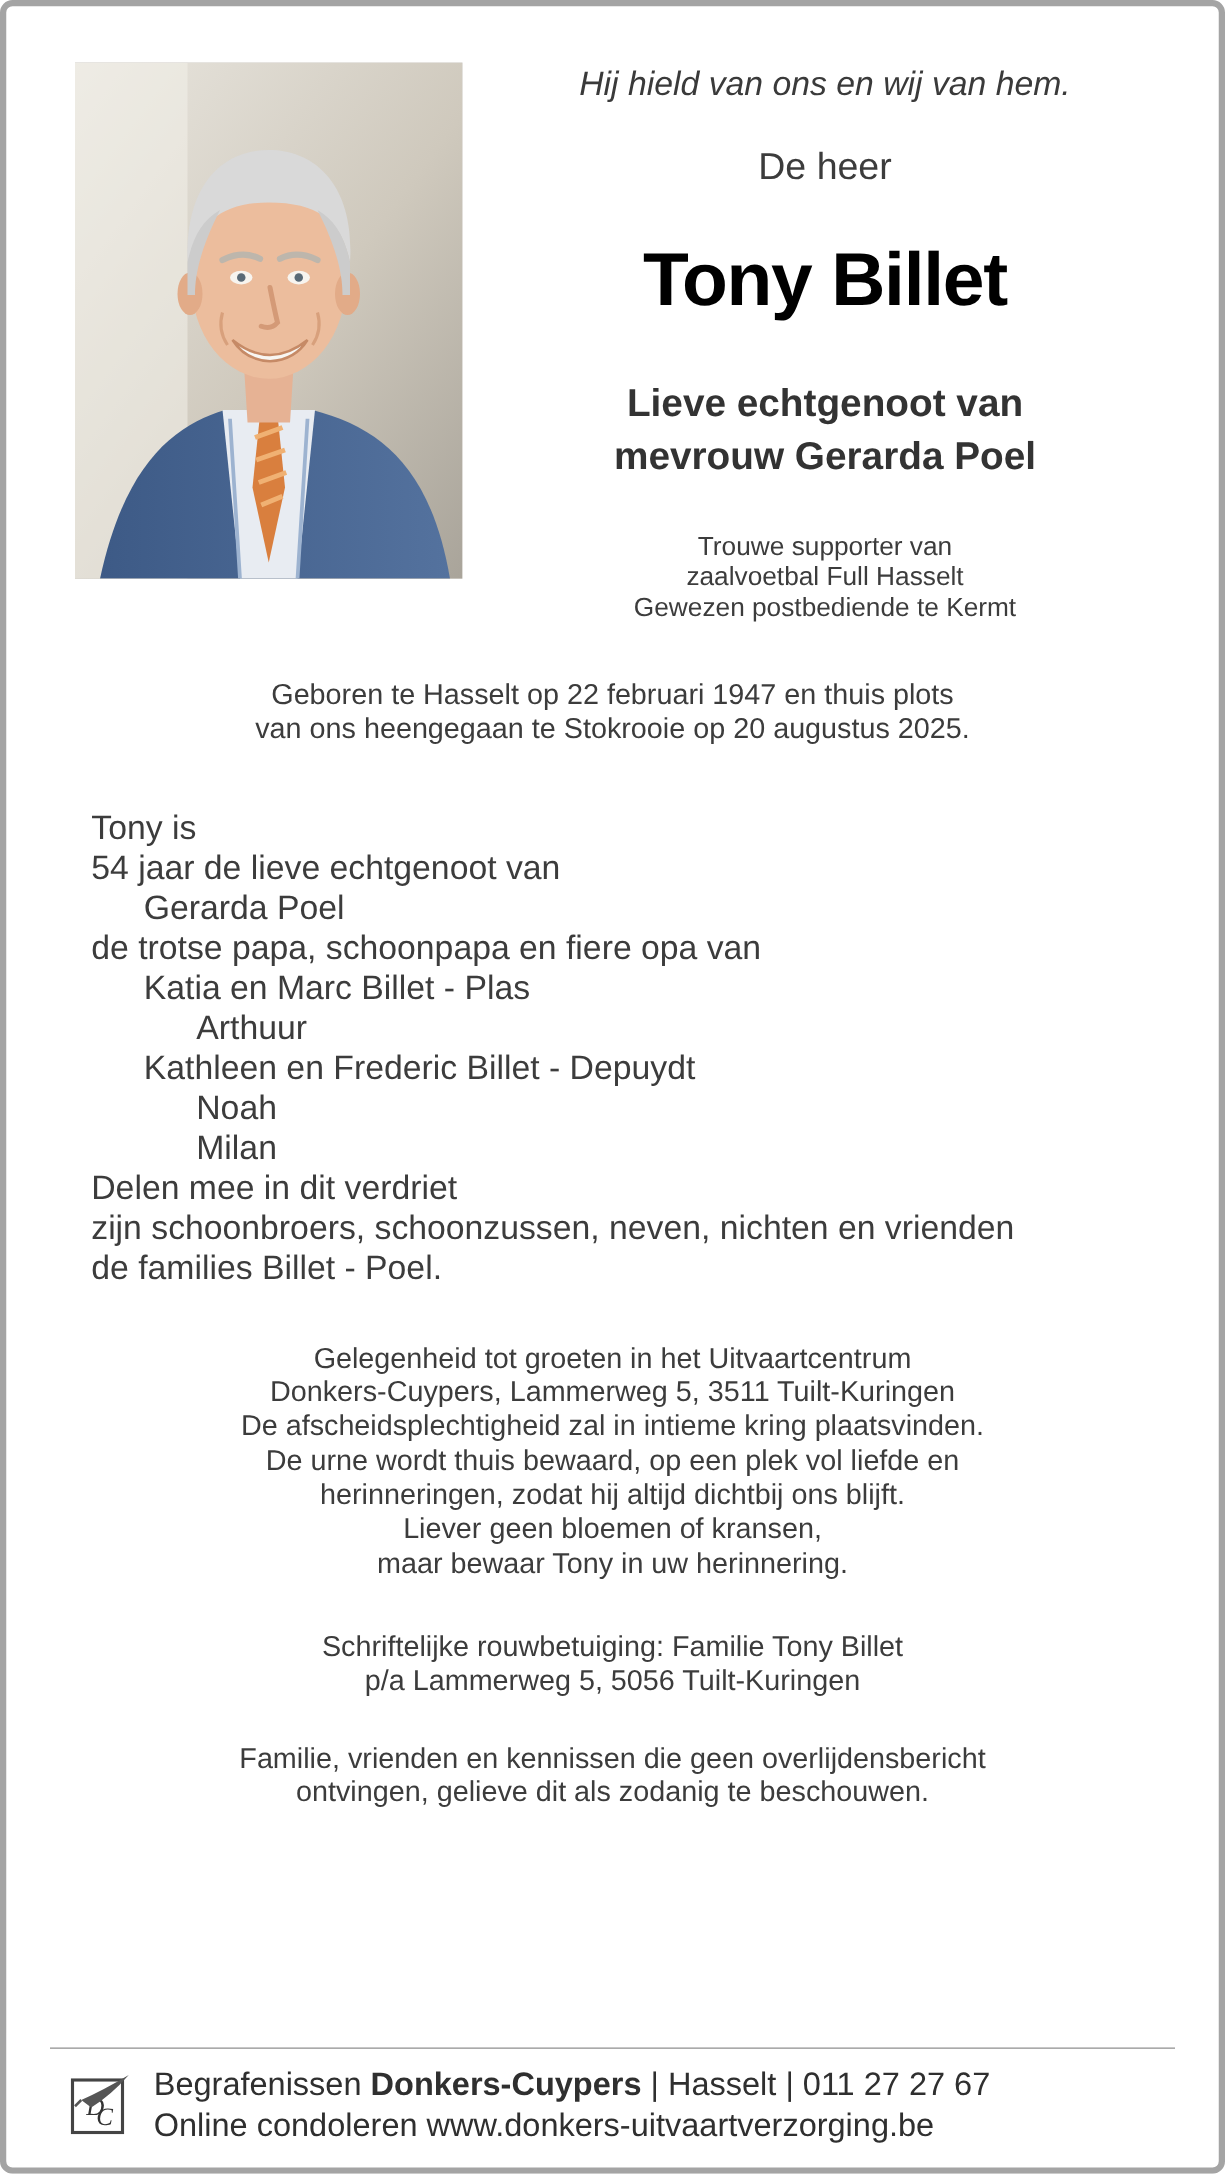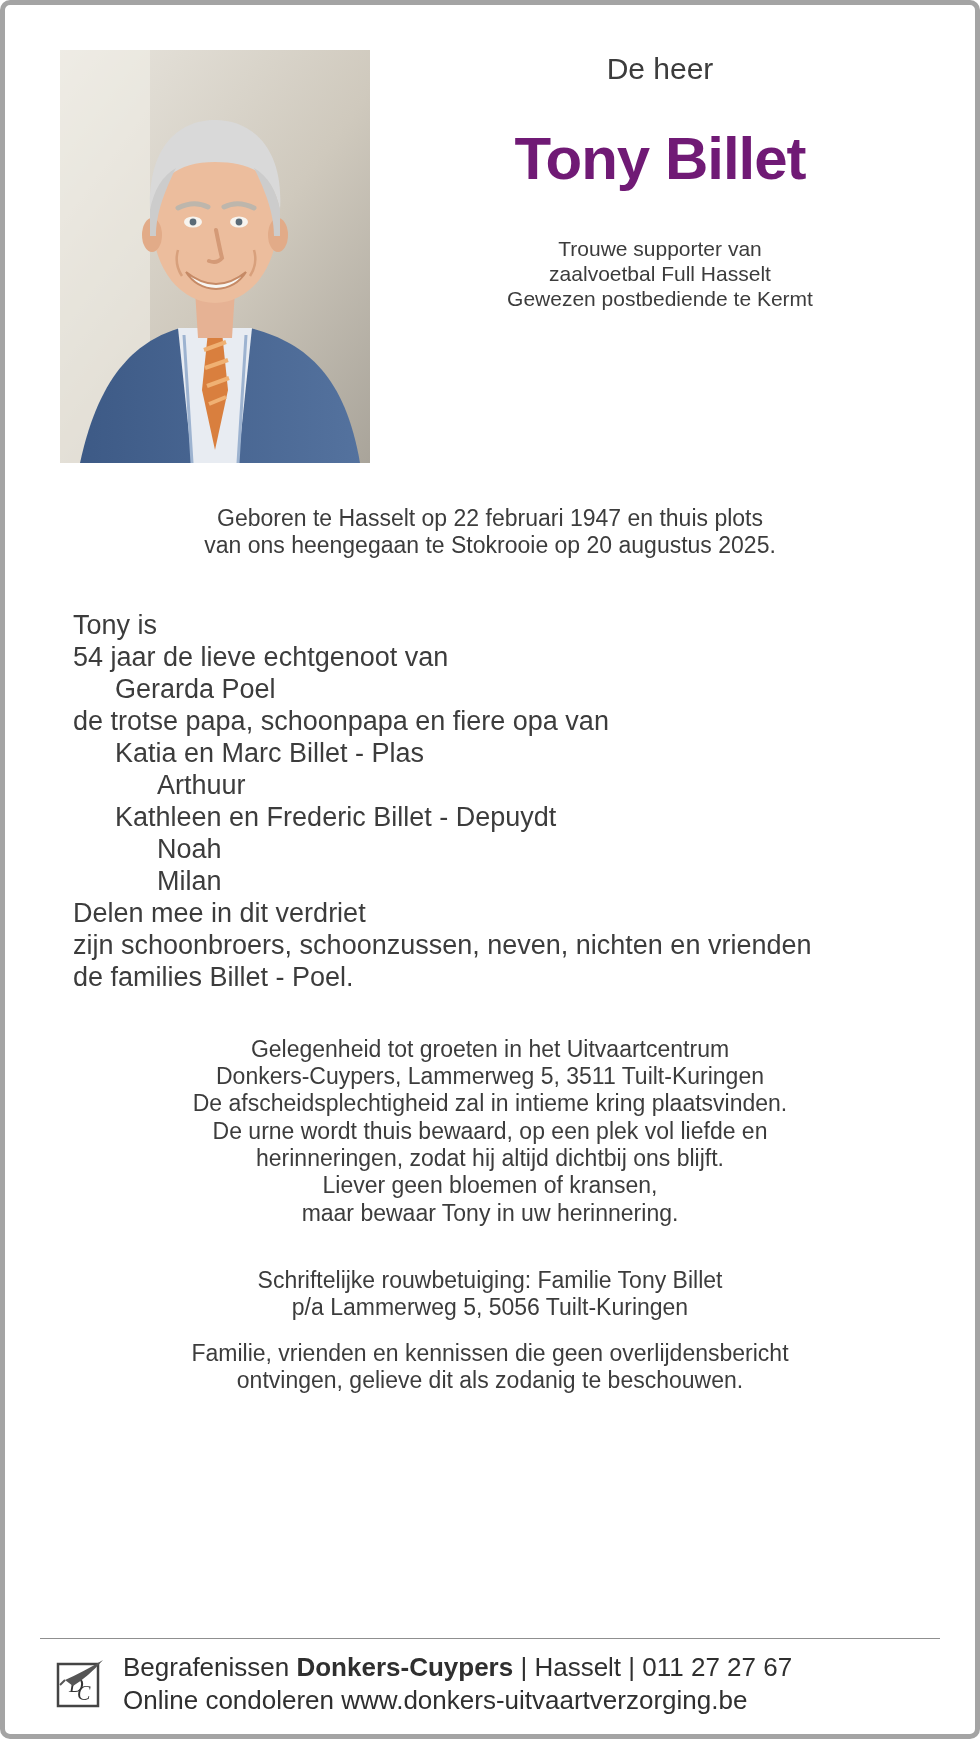--- a/index.html
+++ b/index.html
@@ -50,21 +50,21 @@
     color: #3a3a3a;
   }
   .salutation {
     font-size: 30px;
     margin-bottom: 38px;
   }
   .deceased-name {
     font-size: 60px;
     font-weight: bold;
     letter-spacing: -1px;
-    color: #701a75;
+    color: #000000;
     margin-bottom: 44px;
   }
   .spouse {
     font-size: 31px;
     font-weight: bold;
     line-height: 1.35;
     margin-bottom: 40px;
     color: #333333;
   }
   .bio {
@@ -82,21 +82,21 @@
     margin-top: 50px;
     margin-left: 23px;
     font-size: 27px;
     line-height: 1.185;
     text-align: left;
   }
   .indent-1 { padding-left: 42px; }
   .indent-2 { padding-left: 84px; }
   .ceremony-block { margin-top: 42px; }
   .condolence-block { margin-top: 40px; }
-  .notice-block { margin-top: 18px; }
+  .notice-block { margin-top: 34px; }
   .bold { font-weight: bold; }
   
   .footer {
     position: absolute;
     left: 0; right: 0; bottom: 0;
     padding: 0 30px 18px 30px;
   }
   .footer-rule {
     border-top: 1.5px solid #8f8f8f;
     margin: 0 5px 12px 5px;
@@ -174,22 +174,27 @@
           <path d="M156 180 Q160 200 162 208 Q157 214 149 211" stroke="#d49a77" stroke-width="4" fill="none" stroke-linecap="round"></path>
 
           <path d="M126 222 Q156 246 186 222 Q176 238 156 239 Q136 238 126 222 Z" fill="#f8f6f2" stroke="#c68a66" stroke-width="2"></path>
 
           <path d="M118 200 Q114 214 122 226" stroke="#d8a07c" stroke-width="2.5" fill="none"></path>
           <path d="M194 200 Q198 214 190 226" stroke="#d8a07c" stroke-width="2.5" fill="none"></path>
         </svg>
       </div>
 
       <div class="header-text">
+        <div class="quote">Hij hield van ons en wij van hem.</div>
         <div class="salutation">De heer</div>
         <div class="deceased-name">Tony Billet</div>
+        <div class="spouse">
+          <div>Lieve echtgenoot van</div>
+          <div>mevrouw Gerarda Poel</div>
+        </div>
         <div class="bio">
           <div>Trouwe supporter van</div>
           <div>zaalvoetbal Full Hasselt</div>
           <div>Gewezen postbediende te Kermt</div>
         </div>
       </div>
     </div>
 
     <div class="centered life-dates">
       <div>Geboren te Hasselt op 22 februari 1947 en thuis plots</div>

